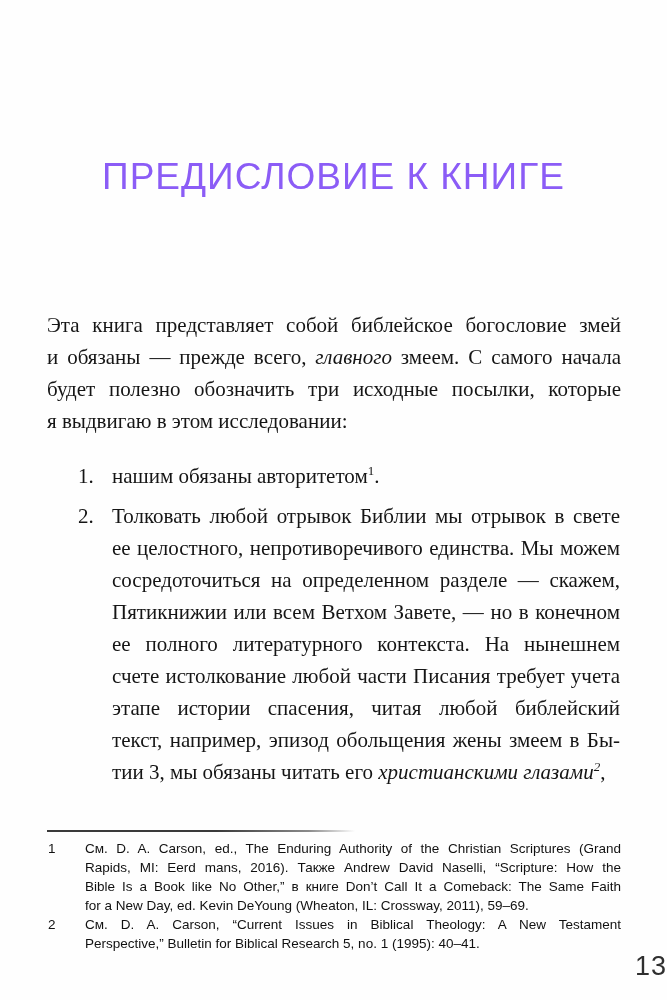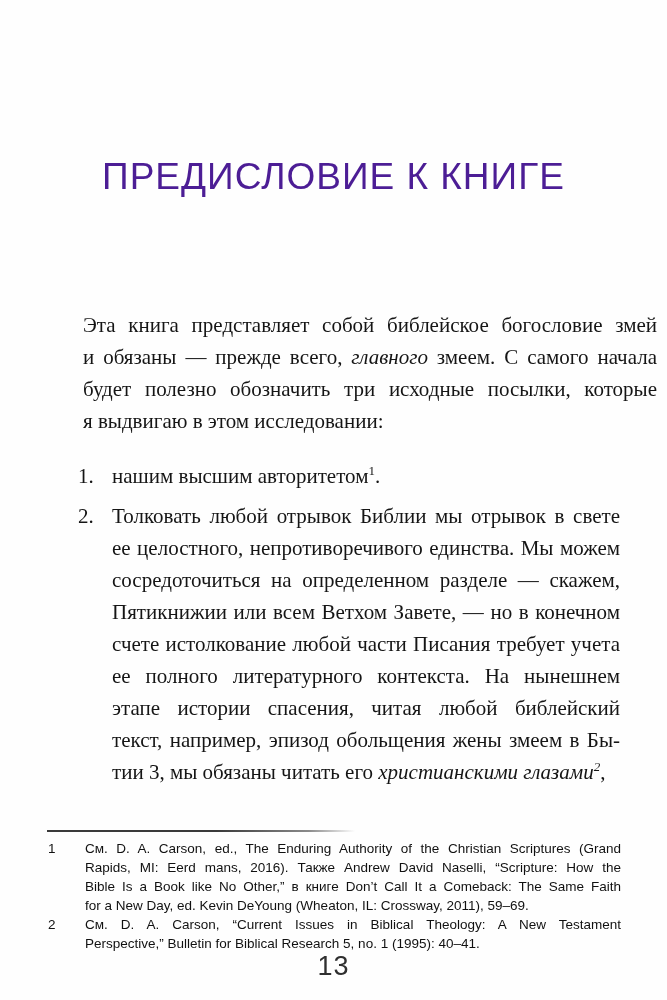--- a/index.html
+++ b/index.html
@@ -12,34 +12,33 @@
     color:#1c1c1c;
   }
   .chapter-title {
     position:absolute;
     top:156px; left:0; right:0;
     text-align:center;
     font-family:"Liberation Sans", sans-serif;
     font-weight:300;
     font-size:37px;
     letter-spacing:1px;
-    color:#4c1d95;
+    color:#8b5cf6;
     white-space:nowrap;
   }
   .body-serif {
     font-family:"Liberation Serif", serif;
     font-size:21px;
     line-height:32px;
     color:#151515;
   }
   .intro {
     position:absolute;
     left:47px; top:309px;
     width:574px;
-    margin-left:36px;
   }
   .premises-list {
     position:absolute;
     left:112px; top:460px;
     width:508px;
   }
   .list-item { position:relative; margin-bottom:8px; }
   .list-marker {
     position:absolute; left:-34px; top:0;
     font-family:"Liberation Serif", serif;
@@ -66,21 +65,21 @@
     font-family:"Liberation Sans", sans-serif;
     font-size:13.5px;
     line-height:19px;
     color:#111;
   }
   .fn-item { position:relative; padding-left:38px; }
   .fn-marker { position:absolute; left:1px; top:0; }
   .page-number {
     position:absolute;
     top:951px; left:0; right:0;
-    text-align:center;
+    text-align:right;
     font-family:"Liberation Sans", sans-serif;
     font-weight:300;
     font-size:27px;
     letter-spacing:1px;
     color:#2f2f2f;
   }
 </style>
 </head>
 <body>
 
@@ -92,32 +91,32 @@
       <div class="tline fit"><span>Эта книга представляет собой библейское богословие змей</span></div>
       <div class="tline fit"><span>и обязаны — прежде всего, </span><span class="it">главного</span><span> змеем. С самого начала</span></div>
       <div class="tline fit"><span>будет полезно обозначить три исходные посылки, которые</span></div>
       <div class="tline"><span>я выдвигаю в этом исследовании:</span></div>
     </div>
 
   <div class="premises-list body-serif">
     <div class="list-item">
       <span class="list-marker">1.</span>
       <div>
-          <div class="tline"><span>нашим высшим авторитетом</span><sup>1</sup><span>.</span></div>
+          <div class="tline"><span>нашим обязаны авторитетом</span><sup>1</sup><span>.</span></div>
         </div>
     </div>
     <div class="list-item">
       <span class="list-marker">2.</span>
       <div>
           <div class="tline fit"><span>Толковать любой отрывок Библии мы отрывок в свете</span></div>
           <div class="tline fit"><span>ее целостного, непротиворечивого единства. Мы можем</span></div>
           <div class="tline fit"><span>сосредоточиться на определенном разделе — скажем,</span></div>
           <div class="tline fit"><span>Пятикнижии или всем Ветхом Завете, — но в конечном</span></div>
+          <div class="tline fit"><span>ее полного литературного контекста. На нынешнем</span></div>
           <div class="tline fit"><span>счете истолкование любой части Писания требует учета</span></div>
-          <div class="tline fit"><span>ее полного литературного контекста. На нынешнем</span></div>
           <div class="tline fit"><span>этапе истории спасения, читая любой библейский</span></div>
           <div class="tline fit"><span>текст, например, эпизод обольщения жены змеем в Бы-</span></div>
           <div class="tline"><span>тии 3, мы обязаны читать его </span><span class="it">христианскими глазами</span><sup class="it">2</sup><span>,</span></div>
         </div>
     </div>
   </div>
 
   <div class="fn-rule"></div>
 
   <div class="footnotes">

